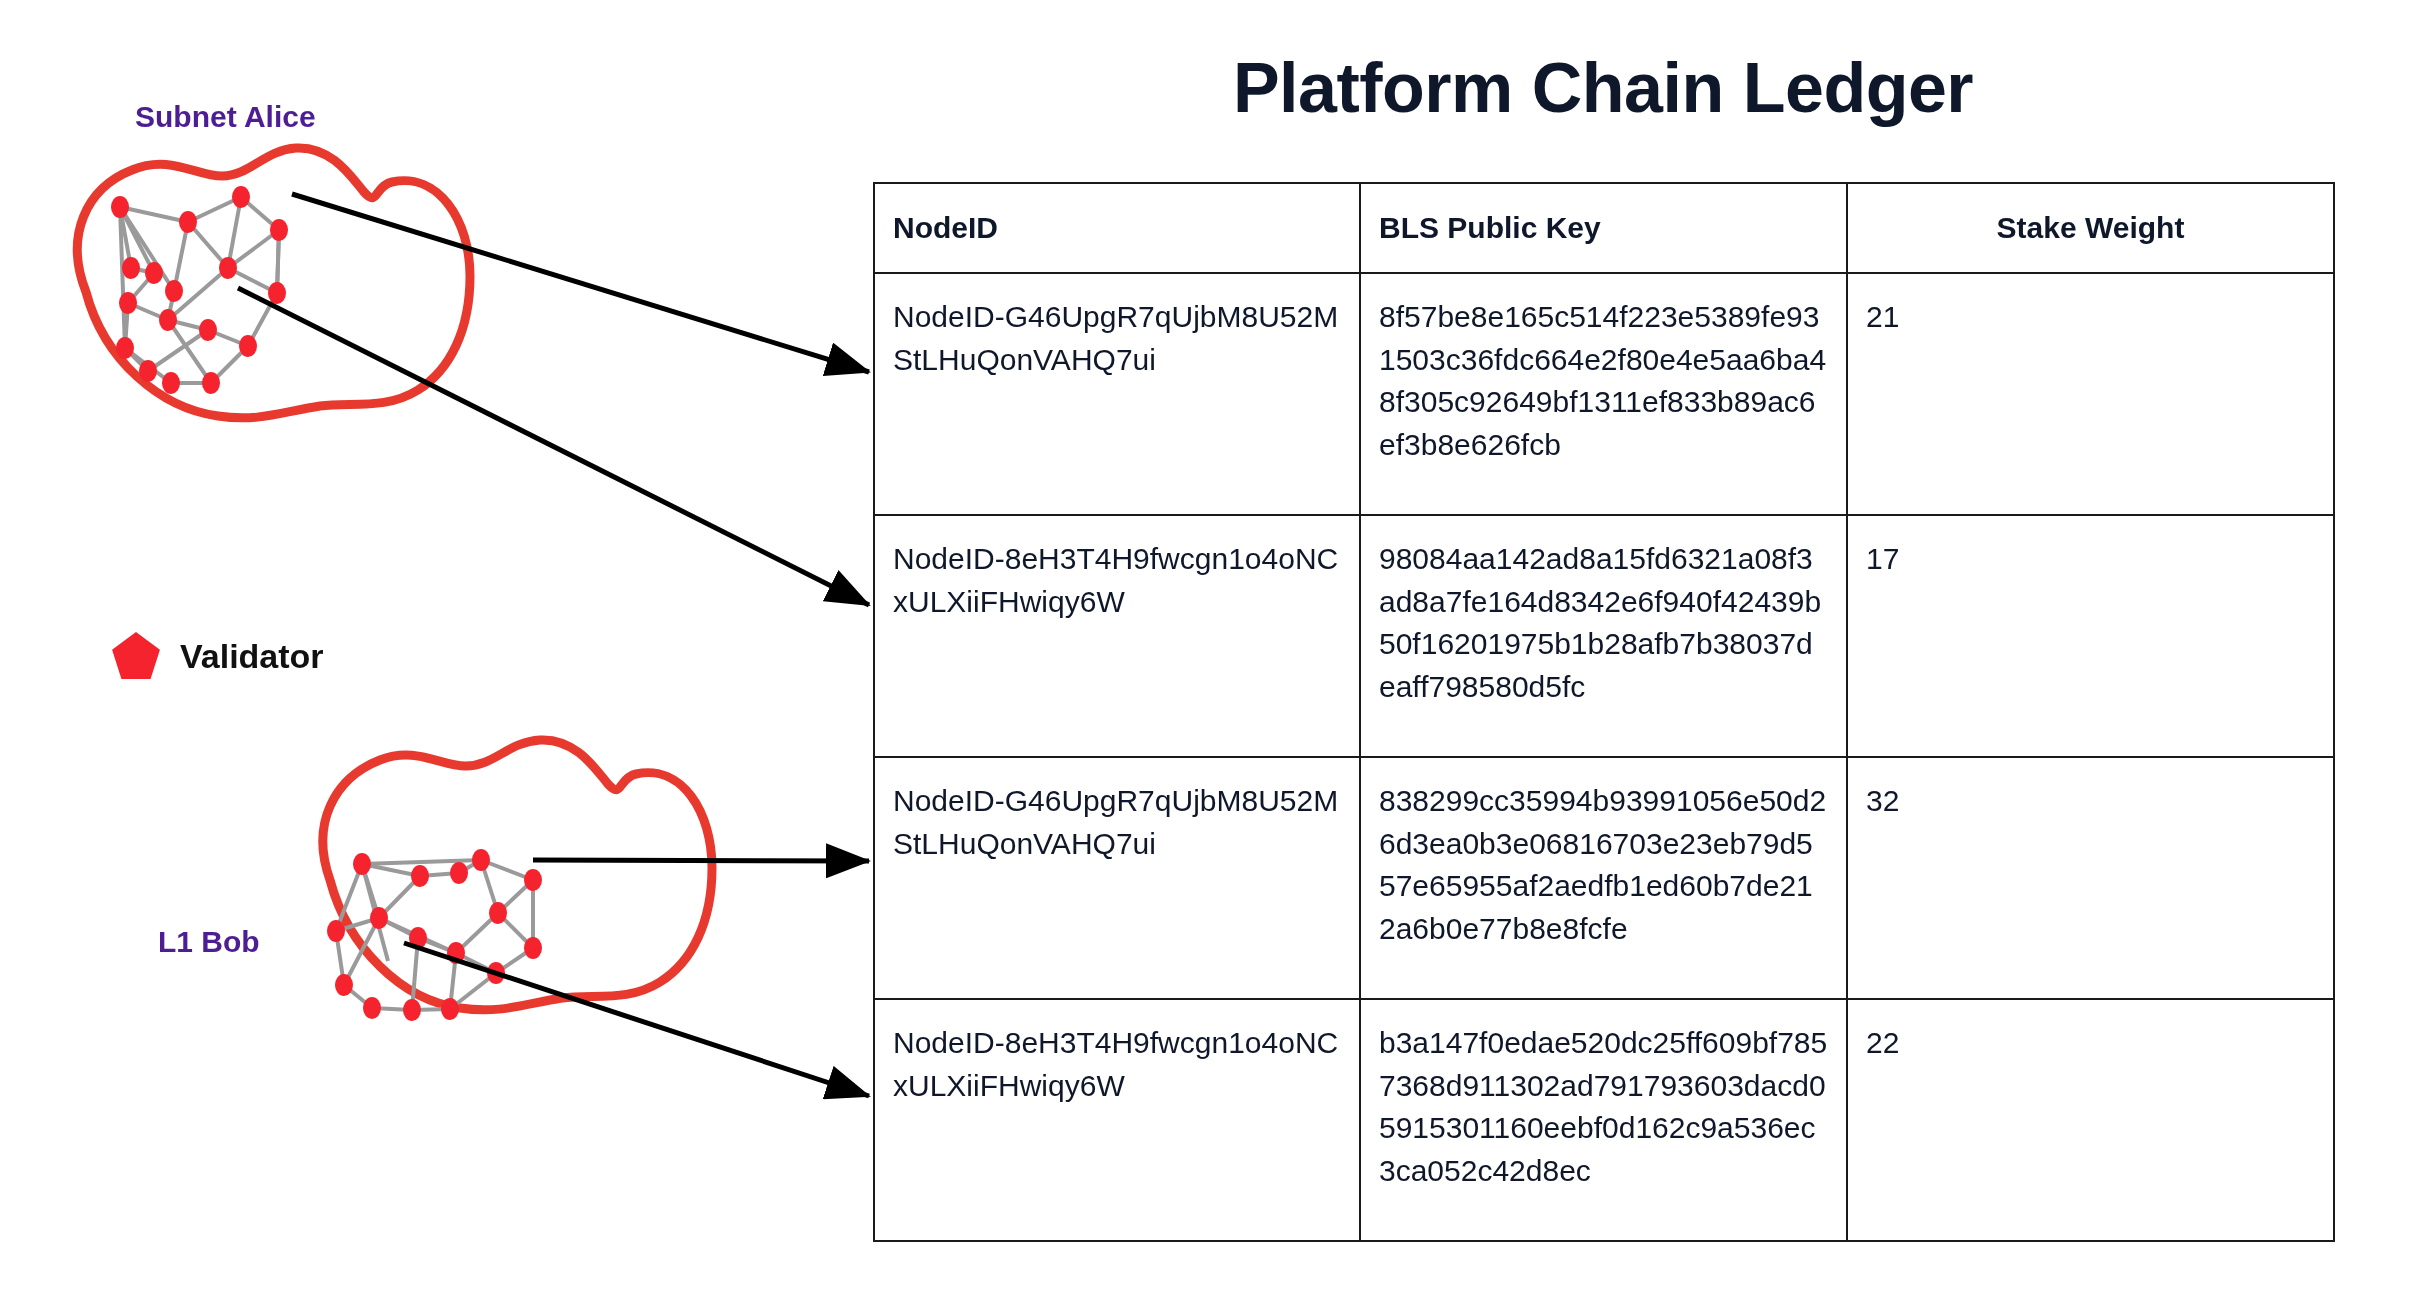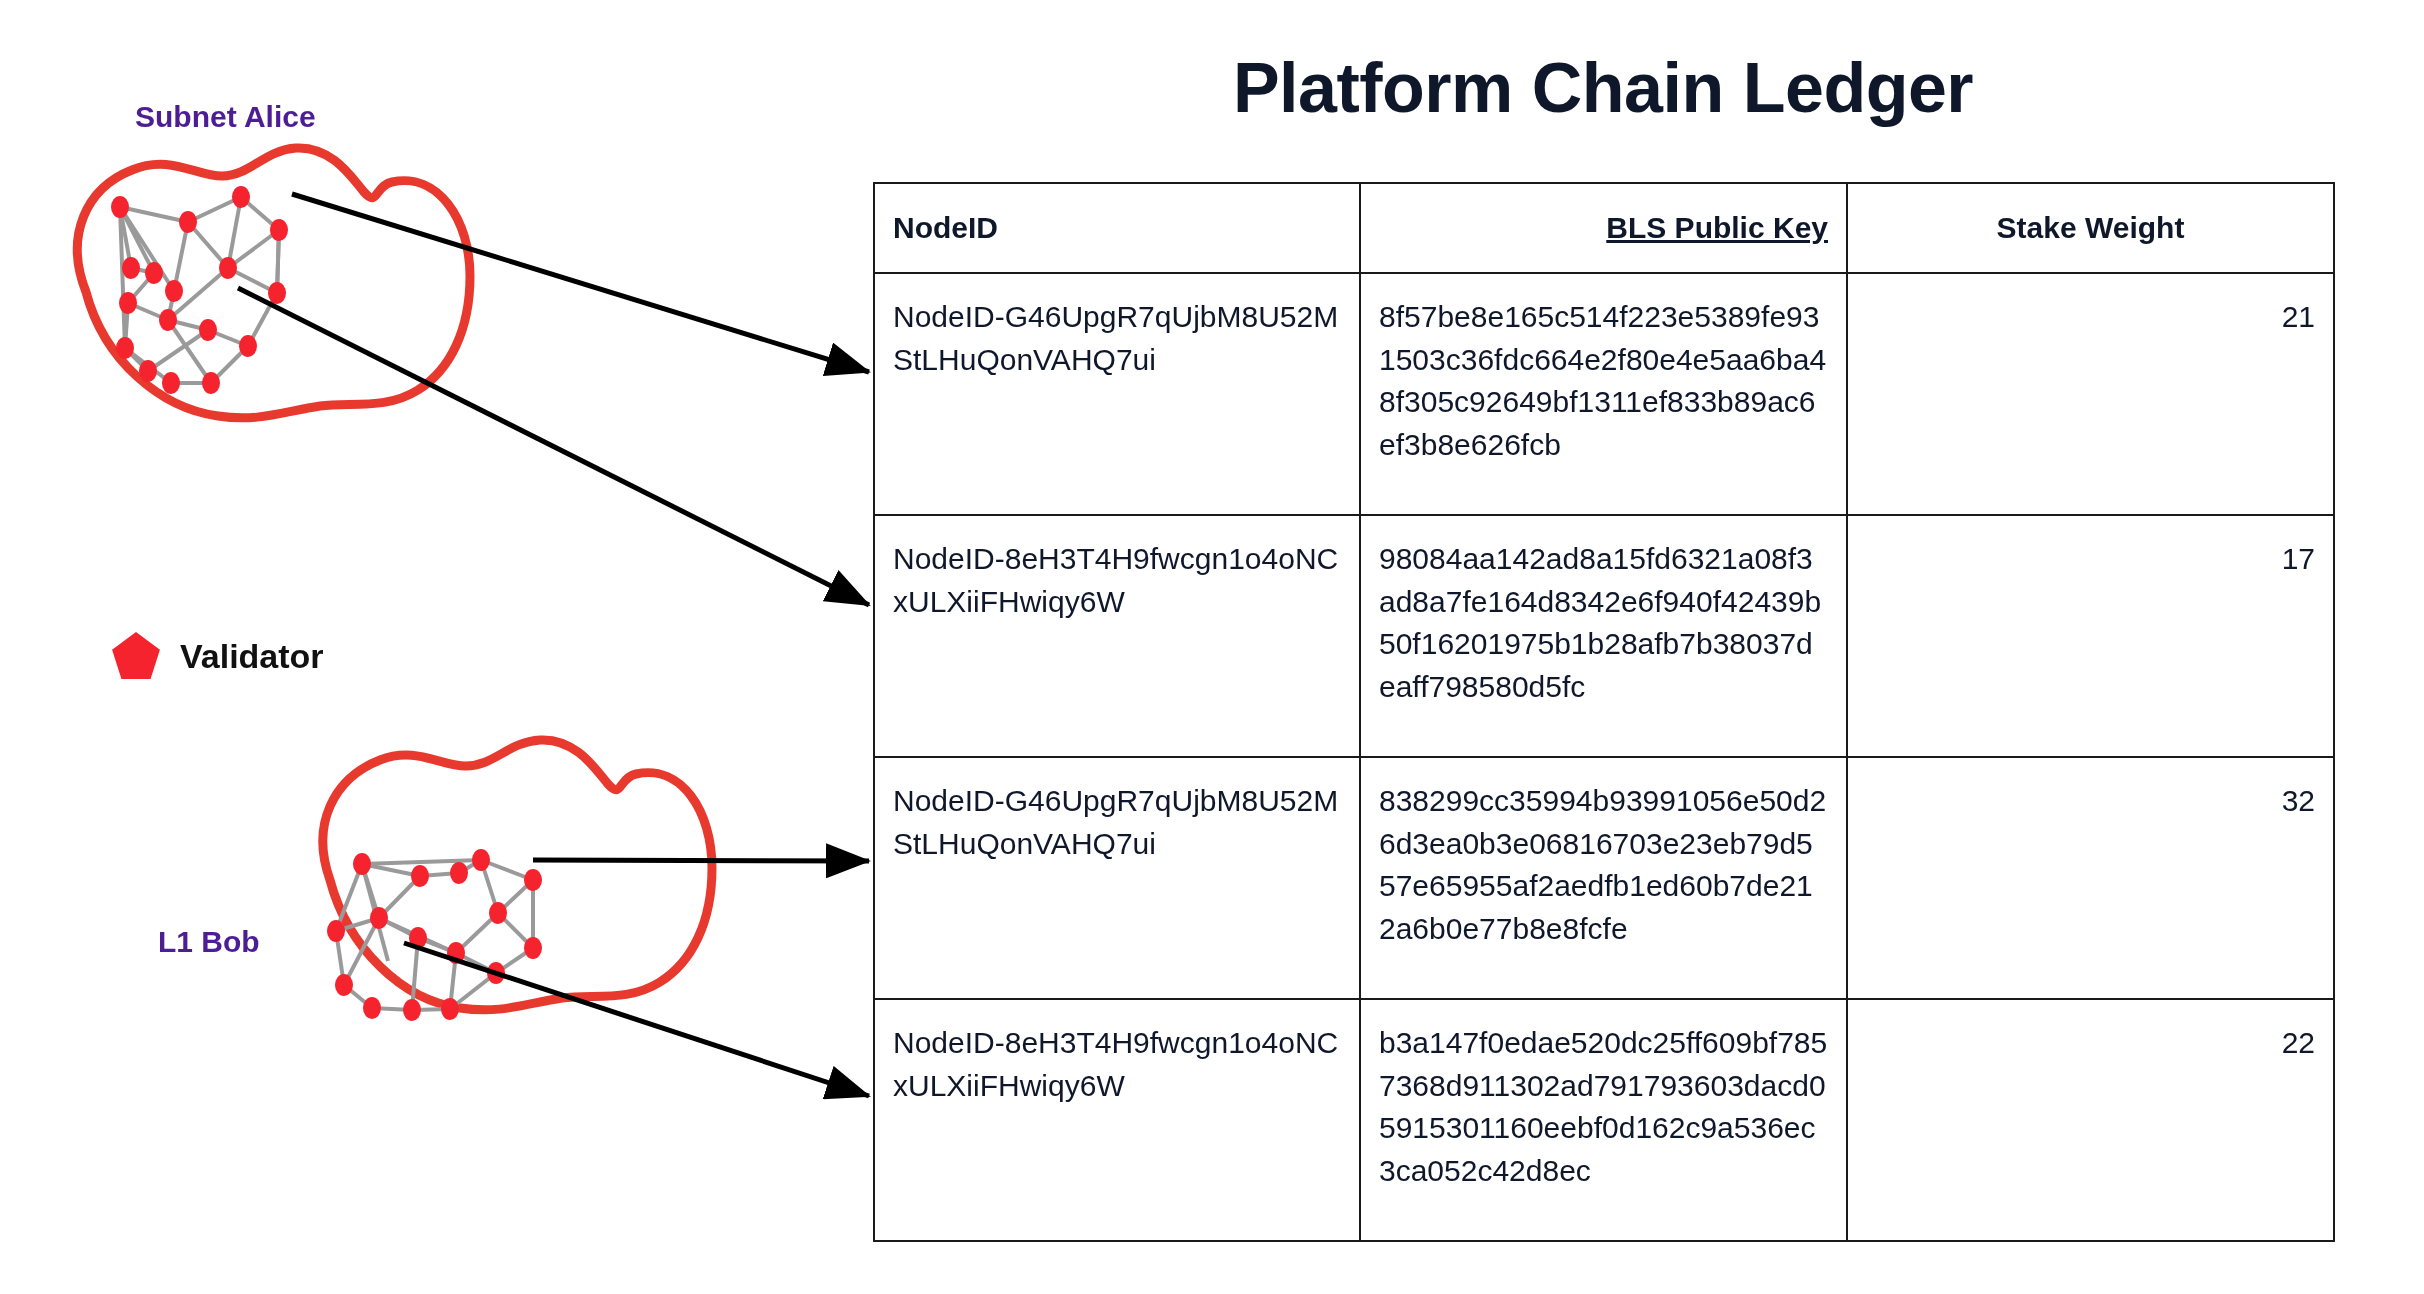--- a/index.html
+++ b/index.html
@@ -95,23 +95,23 @@
     font-weight: bold;
     height: 60px;
     vertical-align: middle;
     padding-top: 14px;
     padding-bottom: 14px;
   }
   .col-nodeid  { width: 486px; }
   .col-blskey  { width: 487px; }
   .col-stake   { width: 487px; }
   .th-nodeid   { text-align: left; }
-  .th-blskey   { text-align: right; text-decoration: underline; }
+  .th-blskey   { text-align: left; }
   .th-stake    { text-align: center; }
-  .cell-stake  { text-align: right; }
+  .cell-stake  { text-align: left; }
   .row-body td { height: 198px; }
 </style>
 </head>
 <body>
 
 <svg id="canvas" viewBox="0 0 2424 1294" xmlns="http://www.w3.org/2000/svg">
   <defs>
     <marker id="arrowhead" markerWidth="9" markerHeight="7" refX="8.6" refY="3.5" orient="auto" markerUnits="strokeWidth">
       <polygon points="0 0, 9 3.5, 0 7" fill="#000000"></polygon>
     </marker>

